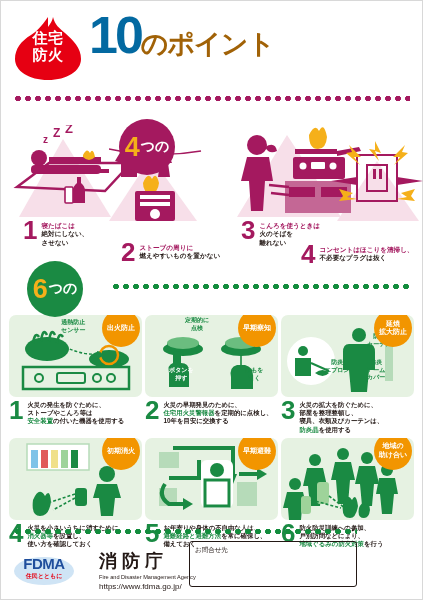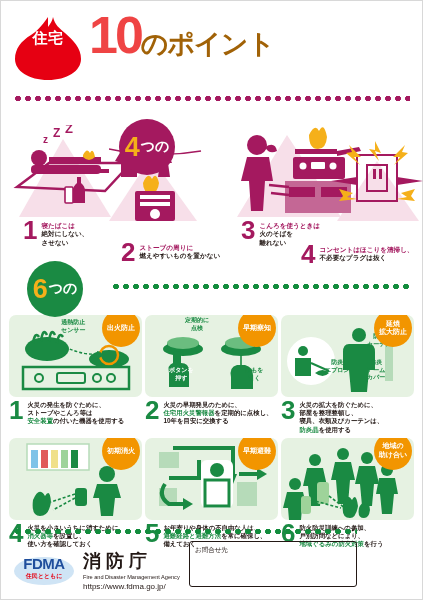--- a/index.html
+++ b/index.html
@@ -13,21 +13,21 @@
   .page { width: 423px; height: 600px; position: relative; border: 1px solid #d8d8d8; }
 
   
   .header { position: relative; height: 78px; padding: 14px 4px 0 10px; display: flex; align-items: flex-start; }
   .flame-logo { position: relative; width: 74px; height: 66px; flex: 0 0 74px; }
   .flame-logo svg { position: absolute; left: 0; top: 0; }
   .flame-text { position: absolute; left: 0; top: 14px; width: 74px; text-align: center;
     color: #fff; font-weight: bold; font-size: 15px; line-height: 17px; letter-spacing: 0.5px; }
   .title-wrap { display: flex; align-items: baseline; margin-left: 4px; }
   .title-a { font-size: 27px; font-weight: bold; color: #231815; letter-spacing: -1px; }
-  .title-num { font-size: 52px; font-weight: bold; color: #ef4444; line-height: 40px; letter-spacing: -3px; }
+  .title-num { font-size: 52px; font-weight: bold; color: #0369a1; line-height: 40px; letter-spacing: -3px; }
   .title-b { font-size: 27px; font-weight: bold; color: #a16207; letter-spacing: -1px; }
 
   
   .sec-rule { position: relative; height: 34px; }
   .dots { position: absolute; top: 15px; left: 12px; right: 12px; height: 5px;
     background-image: radial-gradient(circle, currentColor 48%, transparent 50%);
     background-size: 10px 5px; background-repeat: repeat-x; }
   .dots.magenta { color: #a4195f; }
   .dots.green { color: #128c3c; }
   .badge-pair { position: absolute; top: -8px; display: flex; align-items: center; z-index: 3; }
@@ -67,40 +67,41 @@
   .picnote { position: absolute; font-size: 6px; font-weight: bold; color: #1a8a43; line-height: 7.5px; text-align: center; }
 
   
   .footer { position: absolute; left: 0; bottom: 0; width: 368px; height: 72px; padding: 8px 12px; }
   .foot-inner { display: flex; align-items: center; }
   .fdma { position: relative; width: 62px; height: 38px; flex: 0 0 62px; }
   .fdma-word { position: absolute; left: 0; top: 4px; width: 62px; text-align: center;
     font-size: 15px; font-weight: bold; color: #1f4e9c; letter-spacing: -0.5px; }
   .fdma-sub { position: absolute; left: 0; top: 21px; width: 62px; text-align: center;
     font-size: 6px; font-weight: bold; color: #e60012; }
-  .agency { margin-left: 8px; }
+  .agency { margin-left: 24px; }
   .agency-jp { font-size: 18px; font-weight: bold; color: #231815; letter-spacing: 5px; }
   .agency-en { font-size: 5.6px; color: #231815; margin-top: 1px; }
   .agency-url { font-size: 8px; color: #231815; margin-top: 2px; }
   .contact { position: absolute; right: 12px; top: 14px; width: 168px; height: 46px;
     border: 1px solid #231815; border-radius: 3px; }
   .contact-label { font-size: 6.5px; color: #231815; padding: 4px 0 0 5px; }
 </style>
 </head>
 <body>
 
 <div class="page">
 
   <div class="header">
     <div class="flame-logo">
       <svg width="74" height="66" viewBox="0 0 74 66">
         <path d="M37 2 C30 12 26 16 20 20 C10 26 4 34 4 44 C4 56 18 65 37 65 C56 65 70 56 70 44 C70 33 62 25 54 18 C48 13 44 10 42 2 C41 7 39 9 37 12 Z" fill="#e60012"></path>
       </svg>
       <div class="flame-text">
         <div>住宅</div>
+        <div>防火</div>
       </div>
     </div>
     <div class="title-wrap">
       <span class="title-num">10</span>
       <span class="title-b">のポイント</span>
     </div>
   </div>
 
   <div class="sec-rule">
     <div class="dots magenta"></div>

